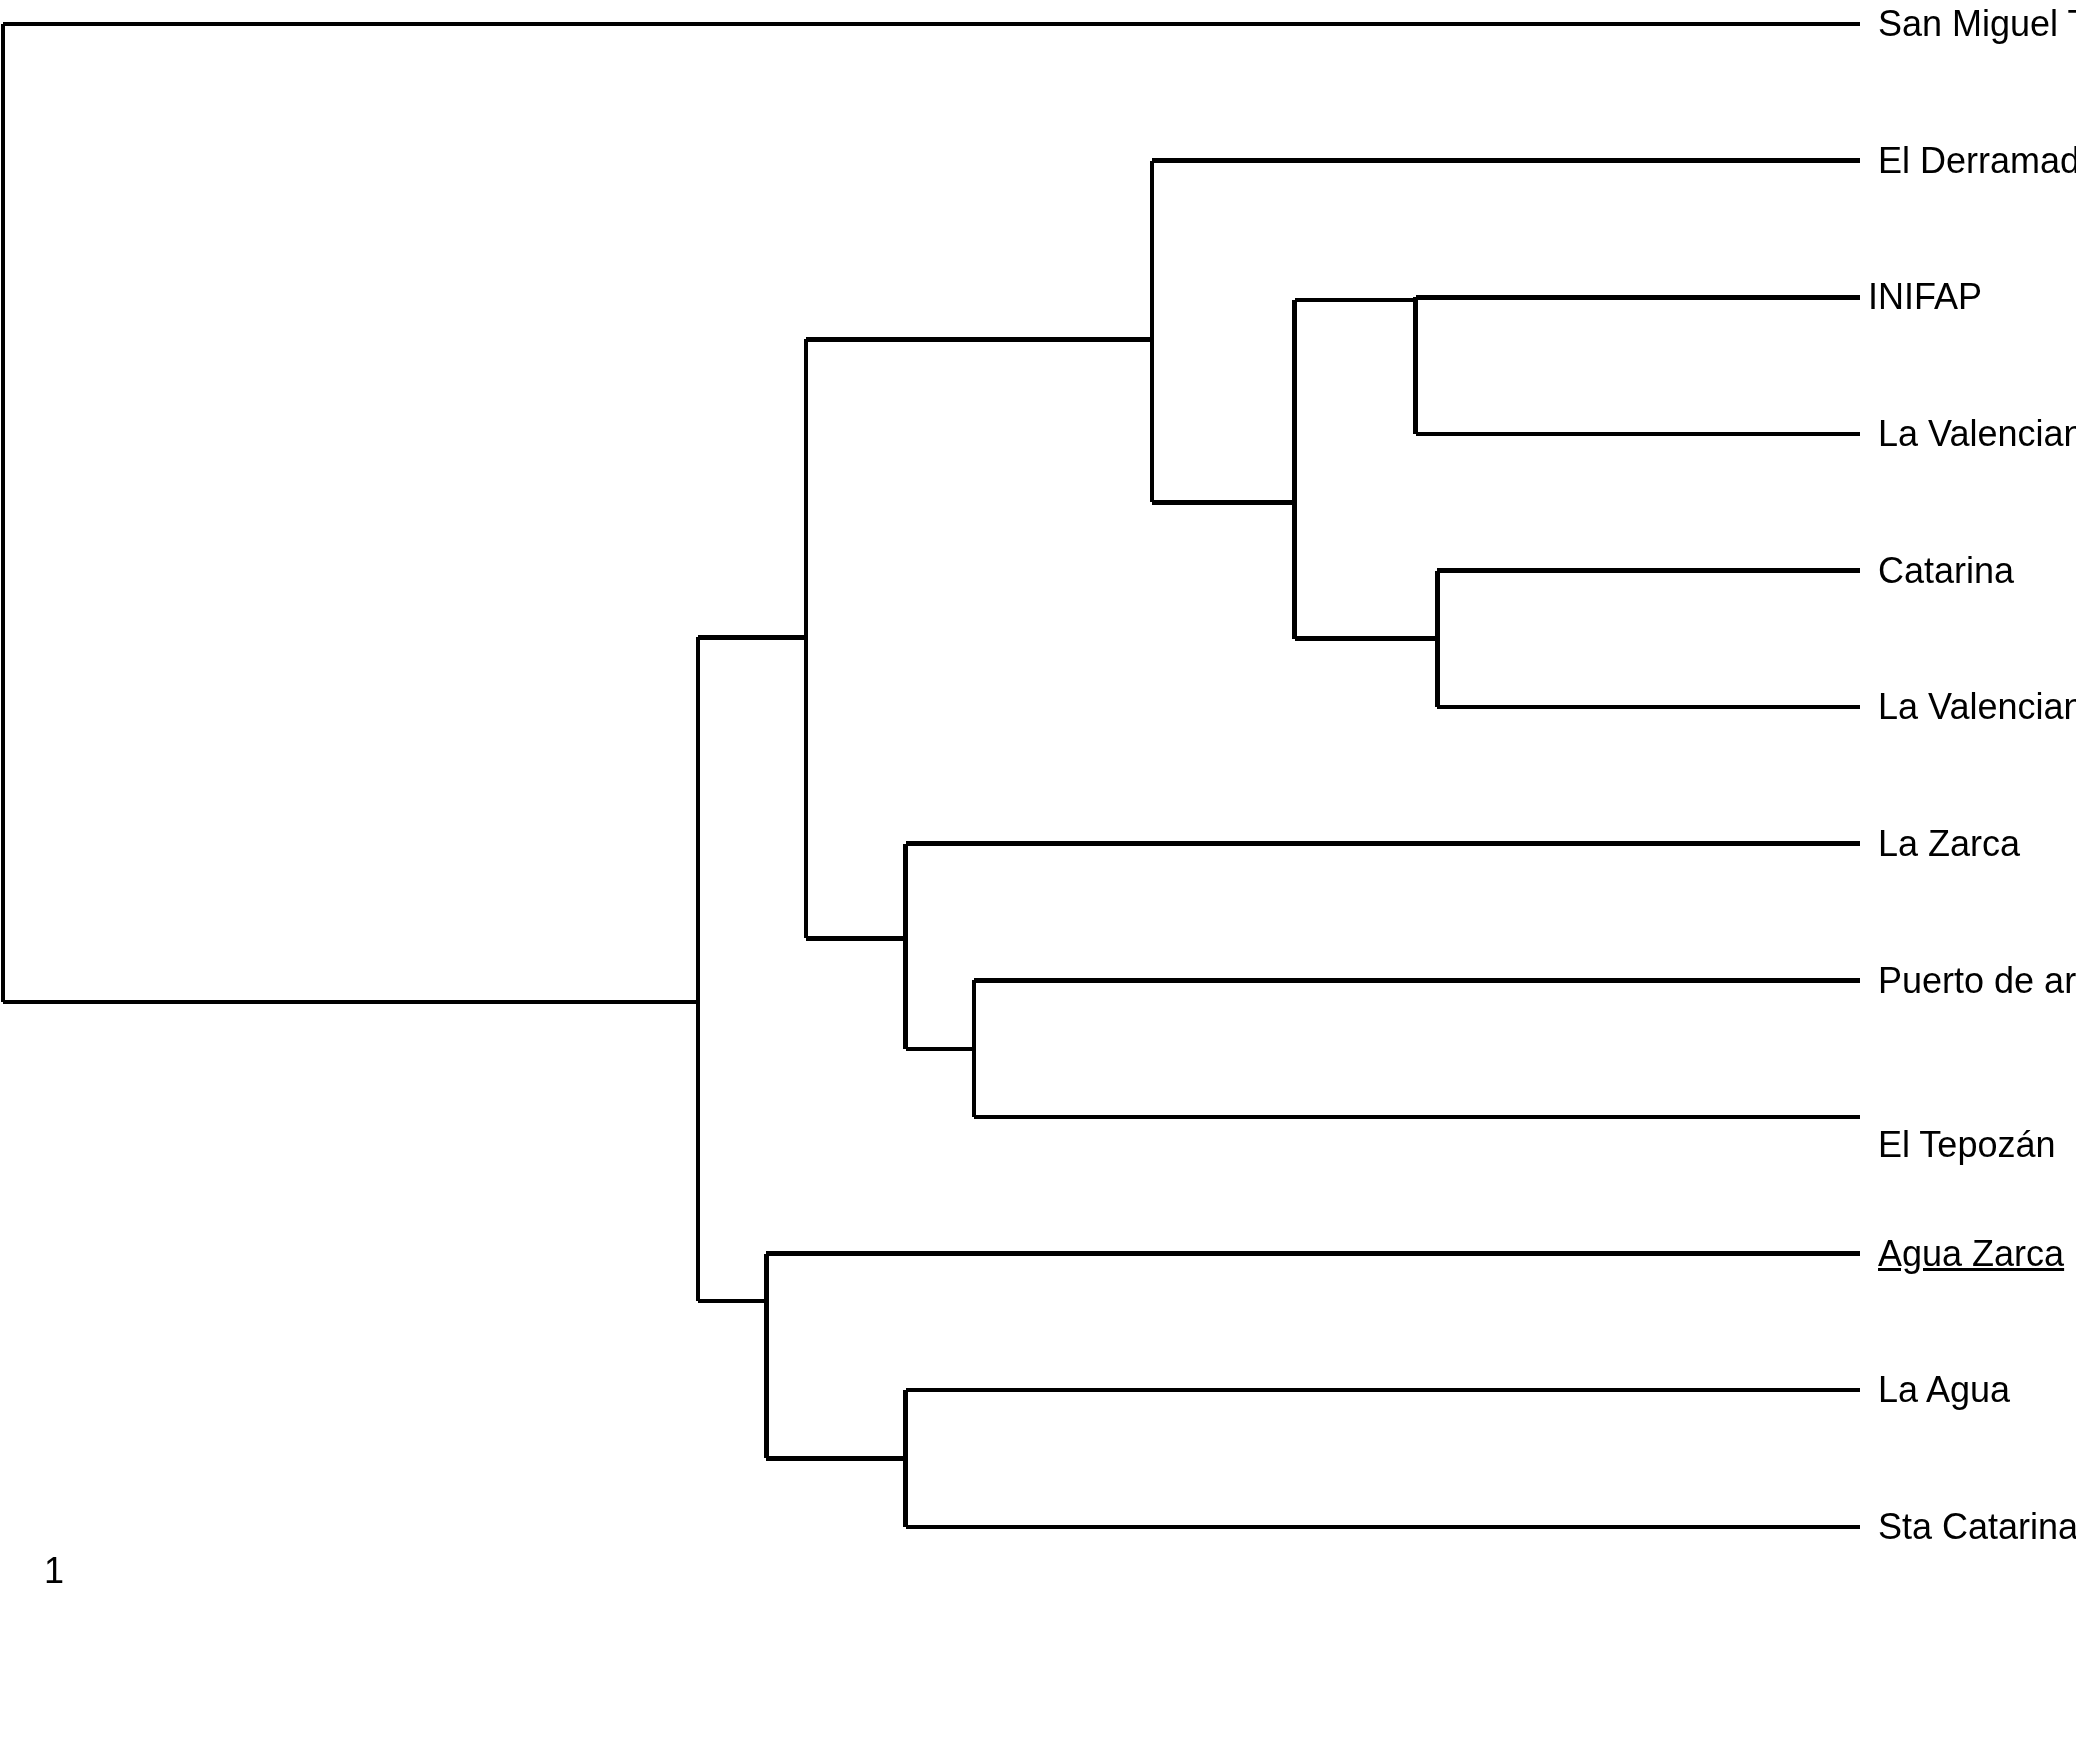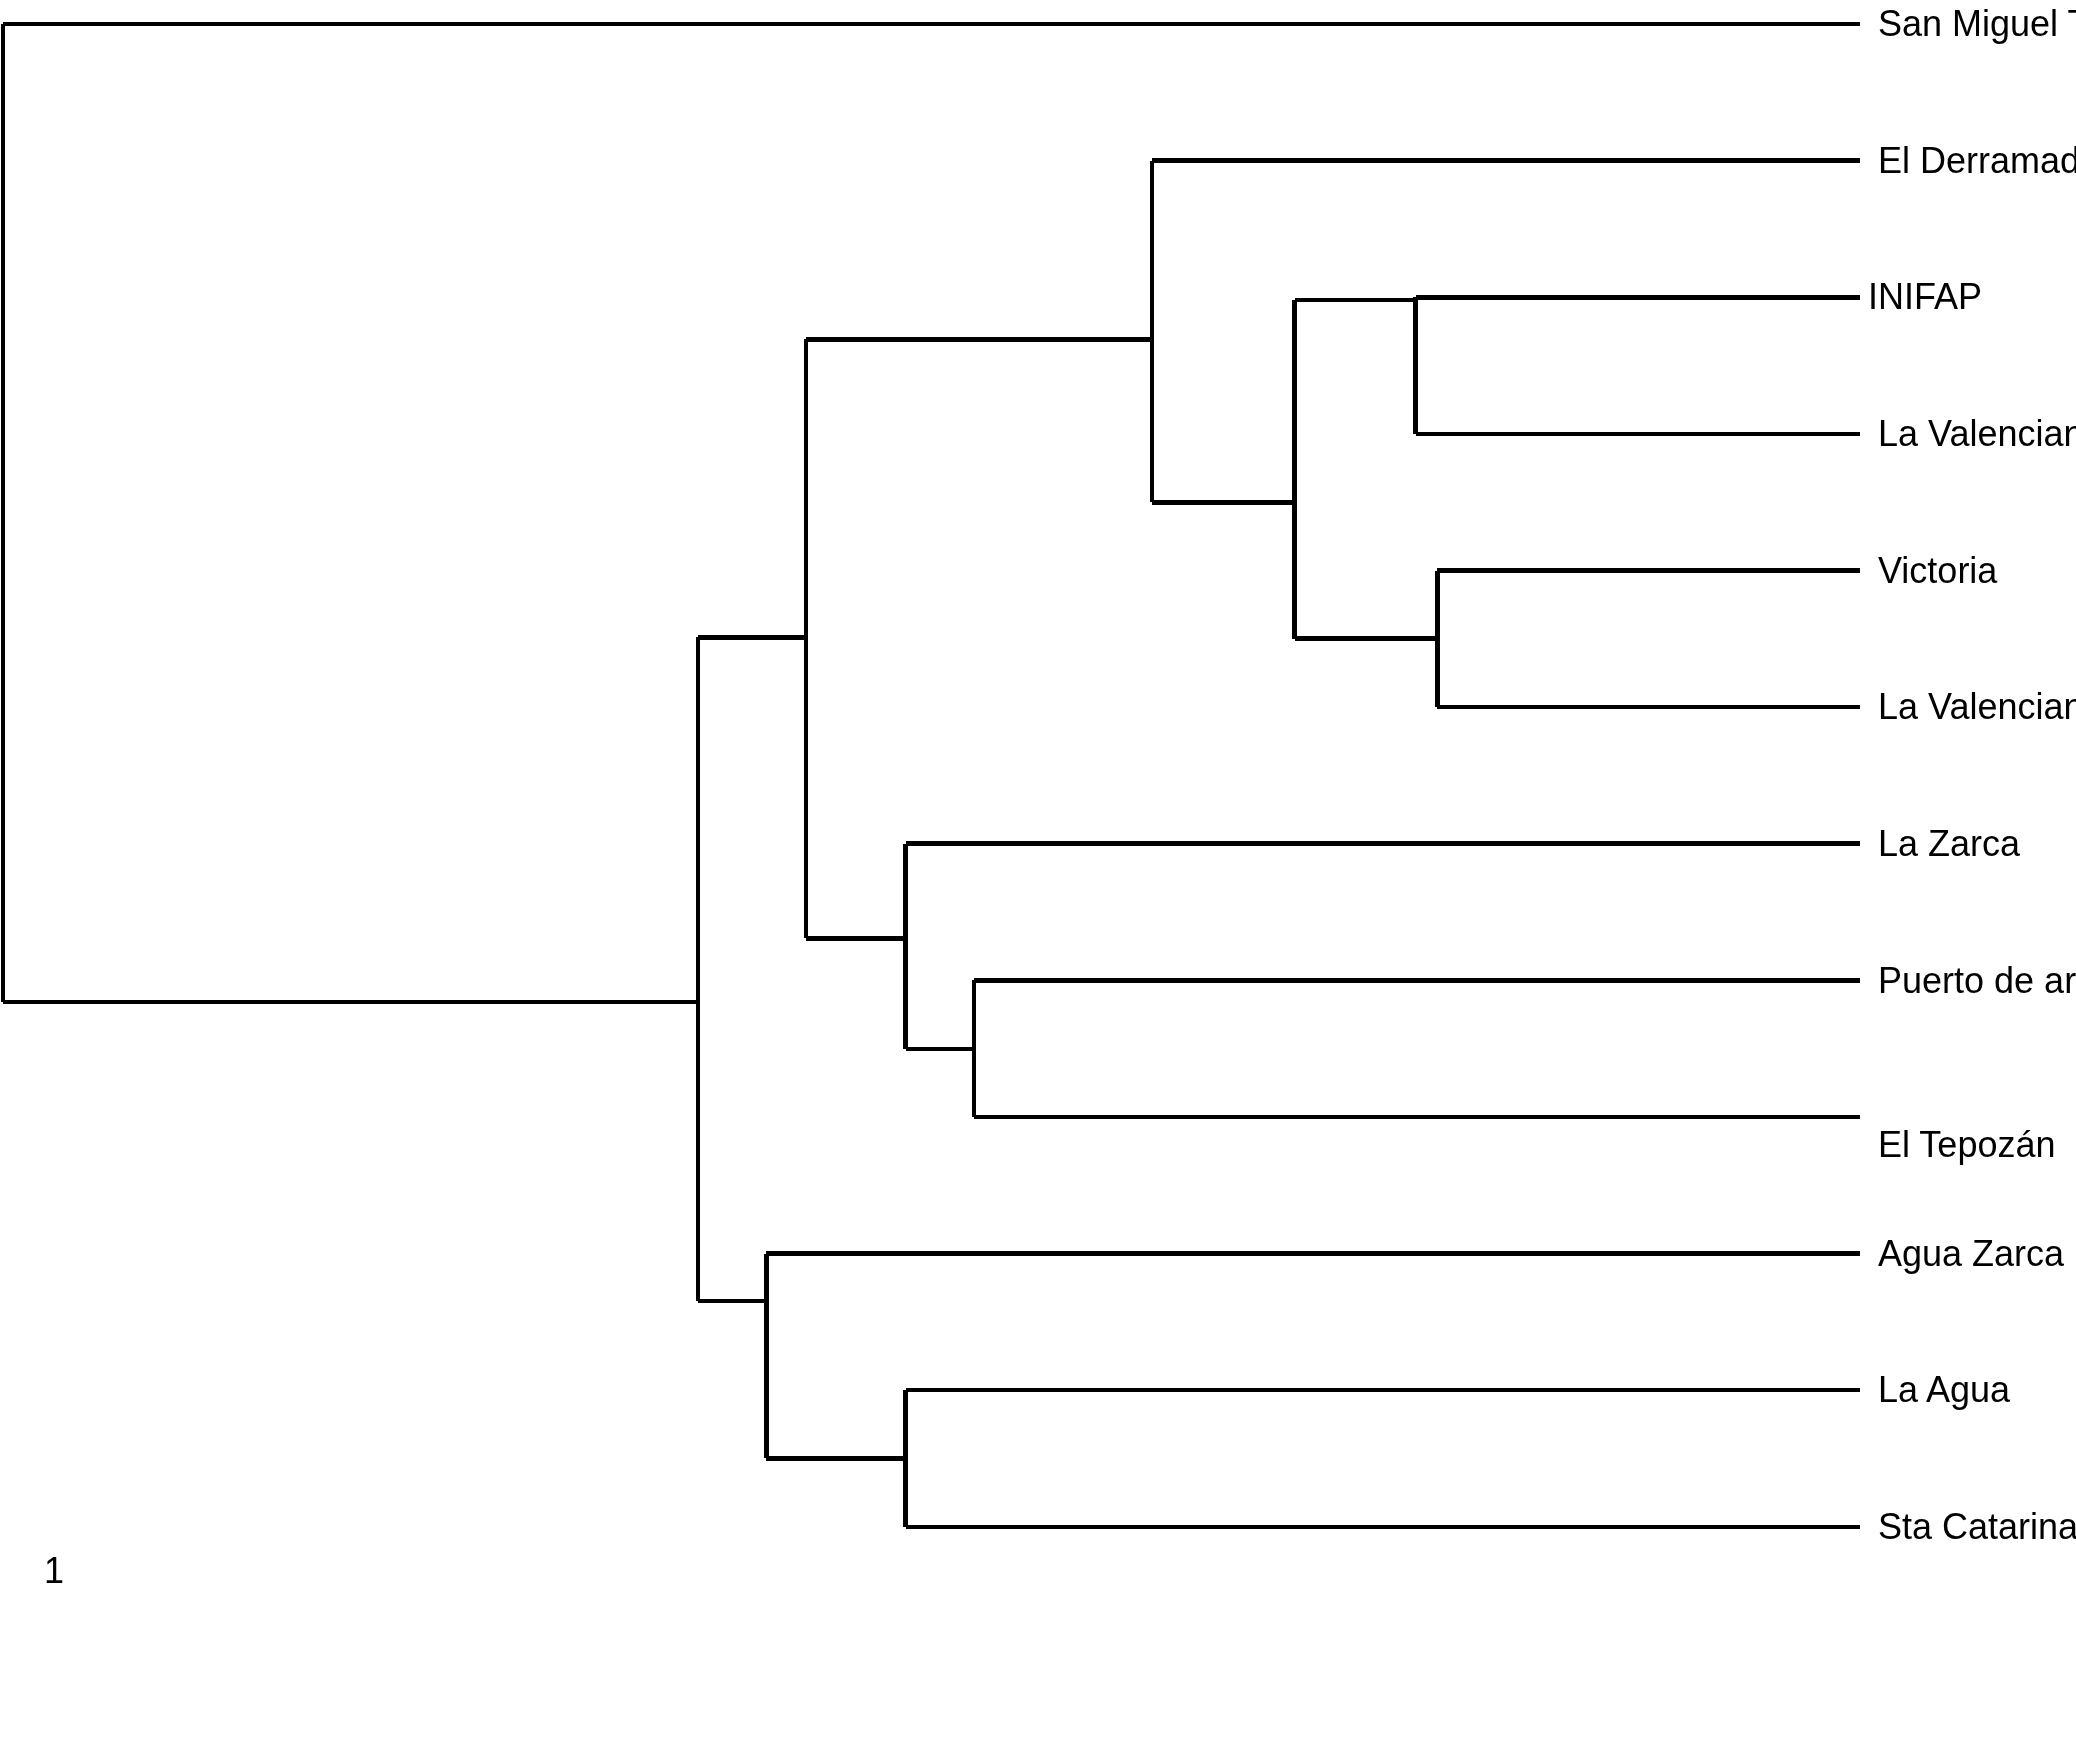--- a/index.html
+++ b/index.html
@@ -67,26 +67,26 @@
         <line x1="1845" y1="3512" x2="2180" y2="3512"></line>
         <line x1="7" y1="2413" x2="1680" y2="2413"></line>
       </g>
   </svg>
 
   <div id="labels-layer">
       <div class="tip-label" style="left: 1878px; top: 24px;">San Miguel Tlaixpan</div>
       <div class="tip-label" style="left: 1878px; top: 161px;">El Derramadero</div>
       <div class="tip-label" style="left: 1868px; top: 297px;">INIFAP</div>
       <div class="tip-label" style="left: 1878px; top: 434px;">La Valenciana2</div>
-      <div class="tip-label" style="left: 1878px; top: 571px;">Victoria</div>
+      <div class="tip-label" style="left: 1878px; top: 571px;">Catarina</div>
       <div class="tip-label" style="left: 1878px; top: 707px;">La Valenciana1</div>
       <div class="tip-label" style="left: 1878px; top: 844px;">La Zarca</div>
       <div class="tip-label" style="left: 1878px; top: 981px;">Puerto de ardillas</div>
       <div class="tip-label" style="left: 1878px; top: 1145px;">El Tepozán</div>
-      <div class="tip-label" style="left: 1878px; top: 1254px;">Agua Zarca</div>
+      <div class="tip-label" style="left: 1878px; top: 1254px; text-decoration: underline;">Agua Zarca</div>
       <div class="tip-label" style="left: 1878px; top: 1390px;">La Agua</div>
       <div class="tip-label" style="left: 1878px; top: 1527px;">Sta Catarina del Monte</div>
     </div>
 
   <div id="scalebar-layer">
     <svg style="position:absolute;left:0;top:3790;width:166px;height:42px;" viewBox="0 0 400 100" width="166" height="42">
       <line id="scale-line" x1="8" y1="48" x2="250" y2="48" stroke="#000000" stroke-width="16"></line>
     </svg>
     <div class="scale-label" id="scale-label" style="left: 54px; top: 1589px;">1</div>
   </div>

